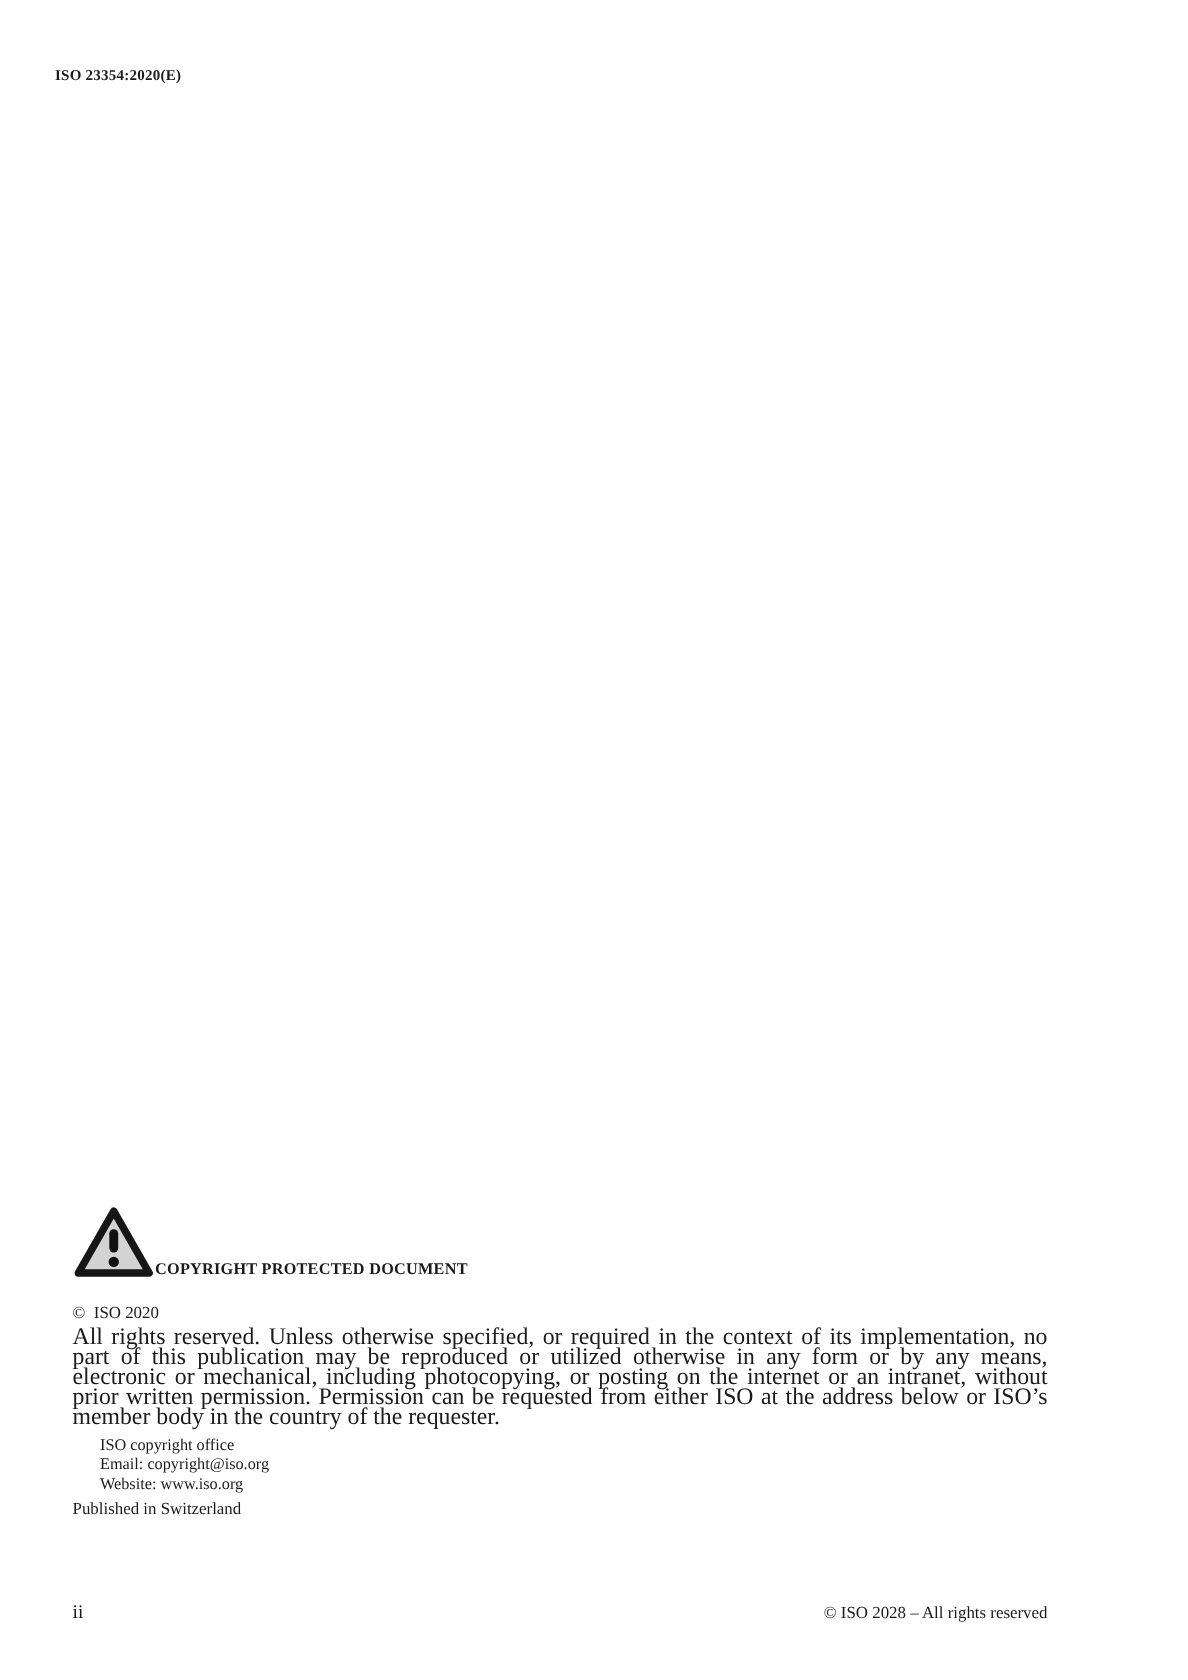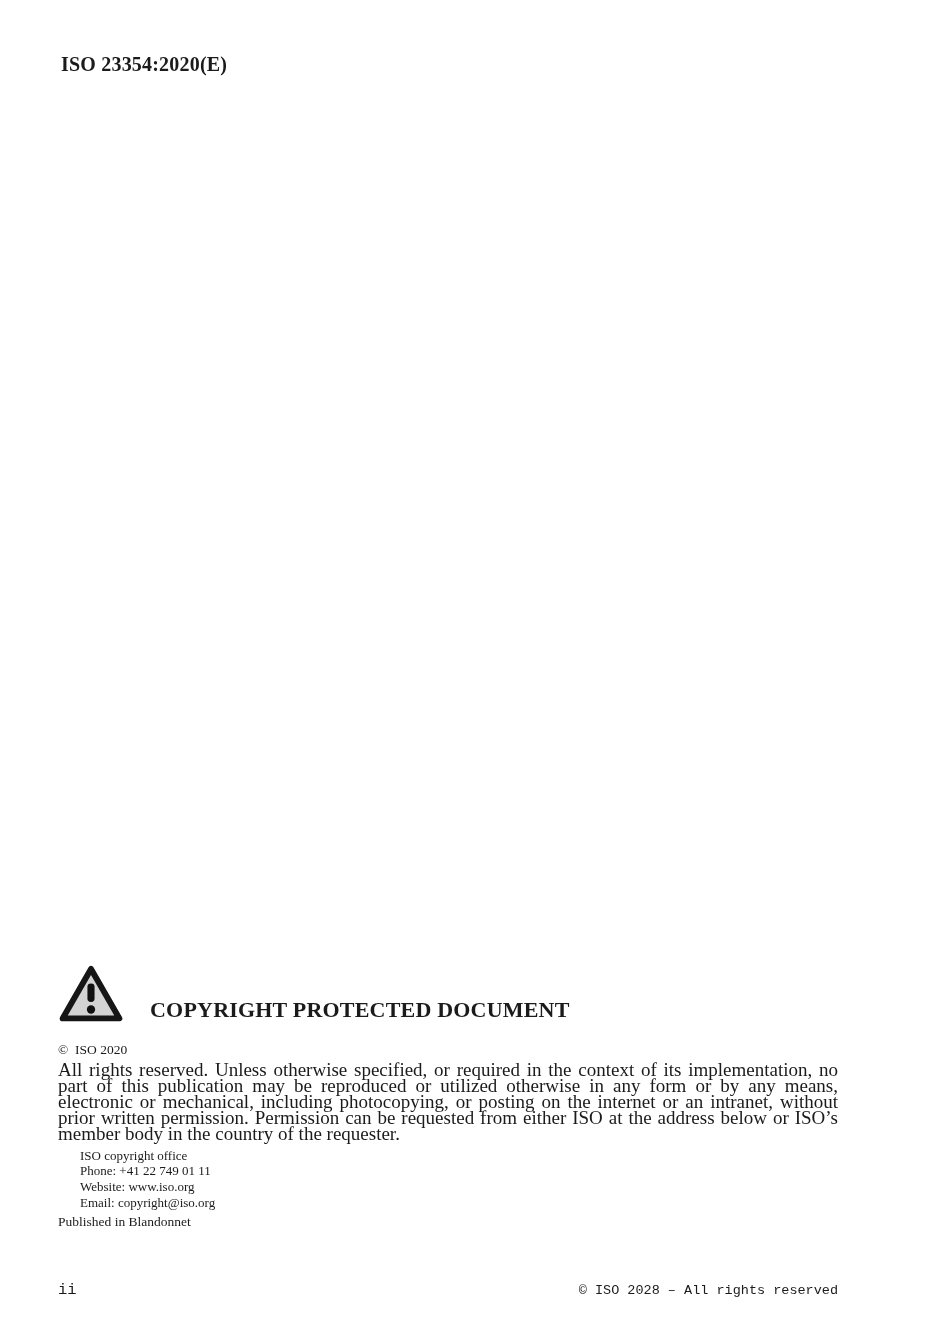--- a/index.html
+++ b/index.html
@@ -8,45 +8,44 @@
     height: 1344px;
     background: #ffffff;
     font-family: "Liberation Serif", serif;
     color: #1b1b1b;
     position: relative;
     overflow: hidden;
   }
   .doc-header {
     position: absolute;
     top: 53px;
-    left: 61px;
-    font-size: 20px;
+    left: 44px;
+    font-size: 12px;
     font-weight: bold;
     letter-spacing: 0.2px;
   }
   .copyright-block {
     position: absolute;
     left: 58px;
     top: 963px;
     width: 780px;
   }
   .banner {
     display: flex;
     align-items: flex-end;
     margin-bottom: 17px;
   }
   .warning-icon-wrap {
     width: 66px;
     height: 62px;
     flex: 0 0 auto;
   }
   .banner-title {
-    font-size: 22px;
+    font-size: 13px;
     font-weight: bold;
-    margin-left: 26px;
     margin-bottom: 2px;
     letter-spacing: 0.2px;
     white-space: nowrap;
   }
   .notice-line {
     font-size: 13.5px;
     margin-bottom: 4px;
   }
   .legal-text {
     font-size: 19px;
@@ -64,21 +63,20 @@
     font-size: 13.5px;
   }
   .doc-footer {
     position: absolute;
     left: 58px;
     right: 112px;
     top: 1281px;
     display: flex;
     justify-content: space-between;
     align-items: baseline;
-    font-family: Liberation Mono, monospace;
   }
   .page-number {
     font-size: 15.5px;
   }
   .footer-copyright {
     font-size: 13.5px;
   }
 </style>
 </head>
 <body>
@@ -97,25 +95,24 @@
     </span>
     <span class="banner-title">COPYRIGHT PROTECTED DOCUMENT</span>
   </div>
 
   <div class="notice-line">© ISO 2020</div>
 
   <p class="legal-text">All rights reserved. Unless otherwise specified, or required in the context of its implementation, no part of this publication may be reproduced or utilized otherwise in any form or by any means, electronic or mechanical, including photocopying, or posting on the internet or an intranet, without prior written permission. Permission can be requested from either ISO at the address below or ISO’s member body in the country of the requester.</p>
 
   <div class="address-block">
     <div>ISO copyright office</div>
-    <div>Phone: +41 22 749 01 11</div>
+    <div>Email: copyright@iso.org</div>
     <div>Website: www.iso.org</div>
-    <div>Email: copyright@iso.org</div>
   </div>
 
-  <div class="published-line">Published in Blandonnet</div>
+  <div class="published-line">Published in Switzerland</div>
 
 </div>
 
 <div class="doc-footer">
   <span class="page-number">ii</span>
   <span class="footer-copyright">© ISO 2028 – All rights reserved</span>
 </div>
 
 </body></html>

